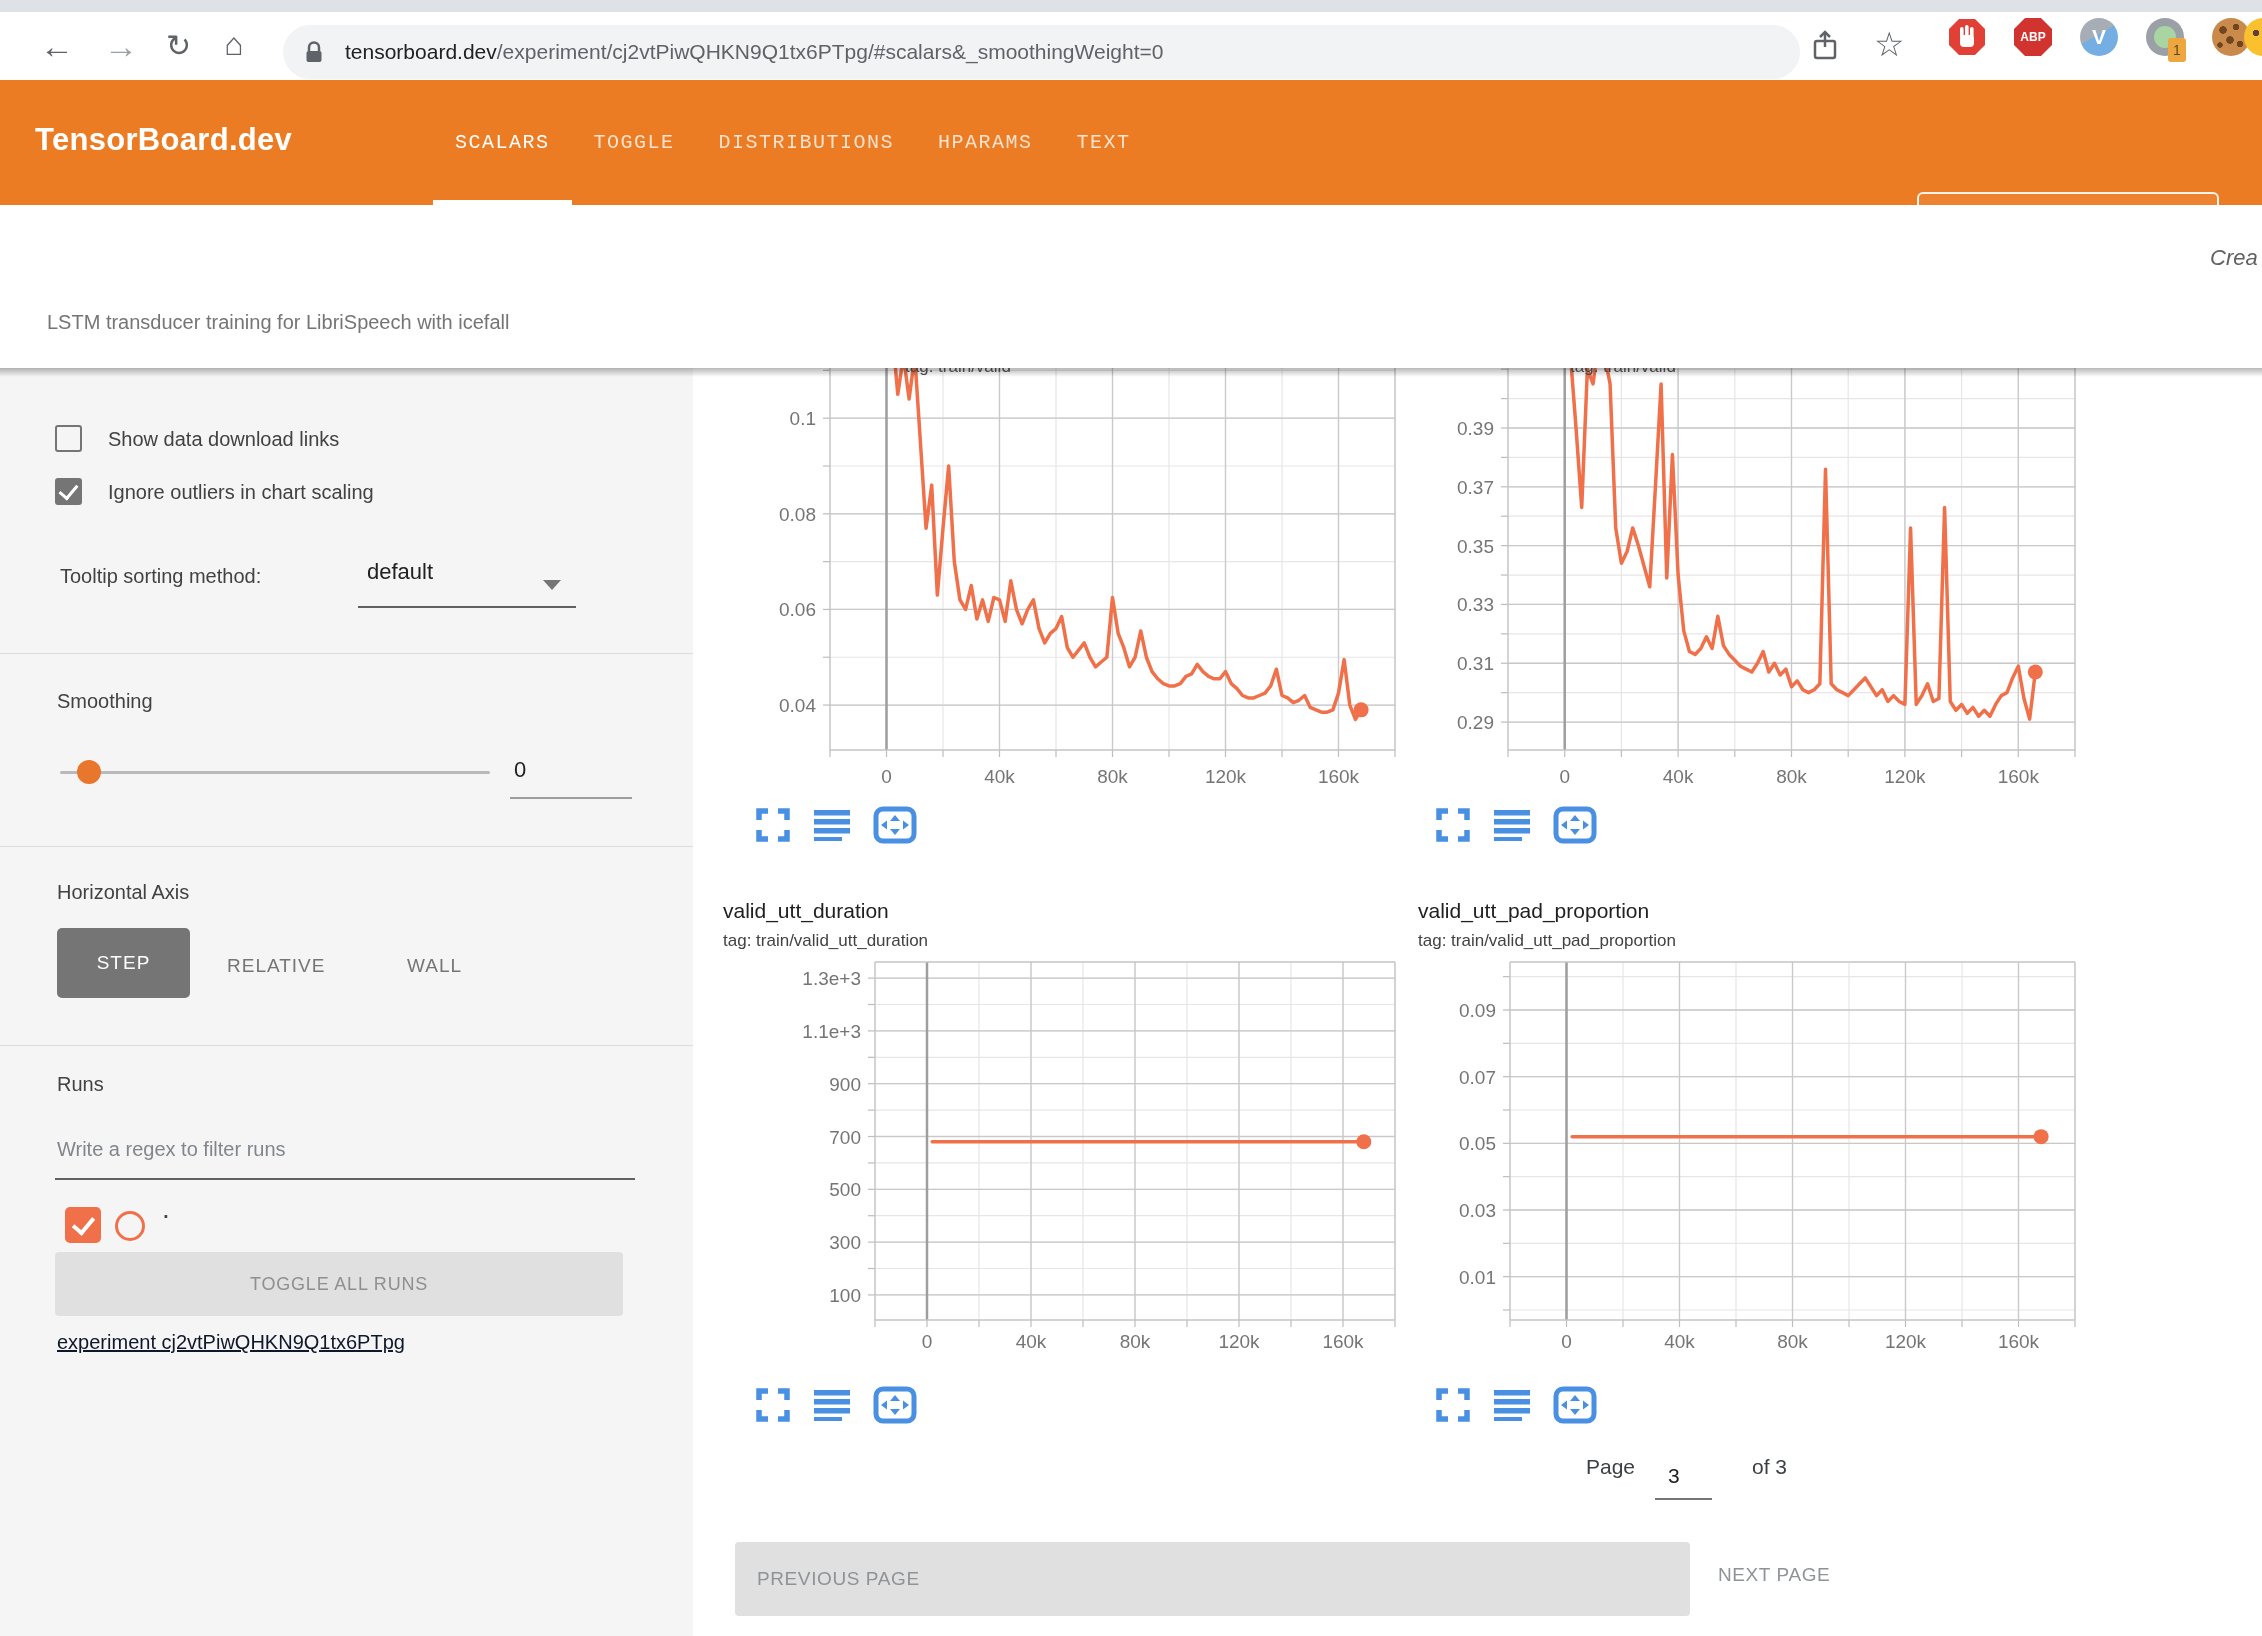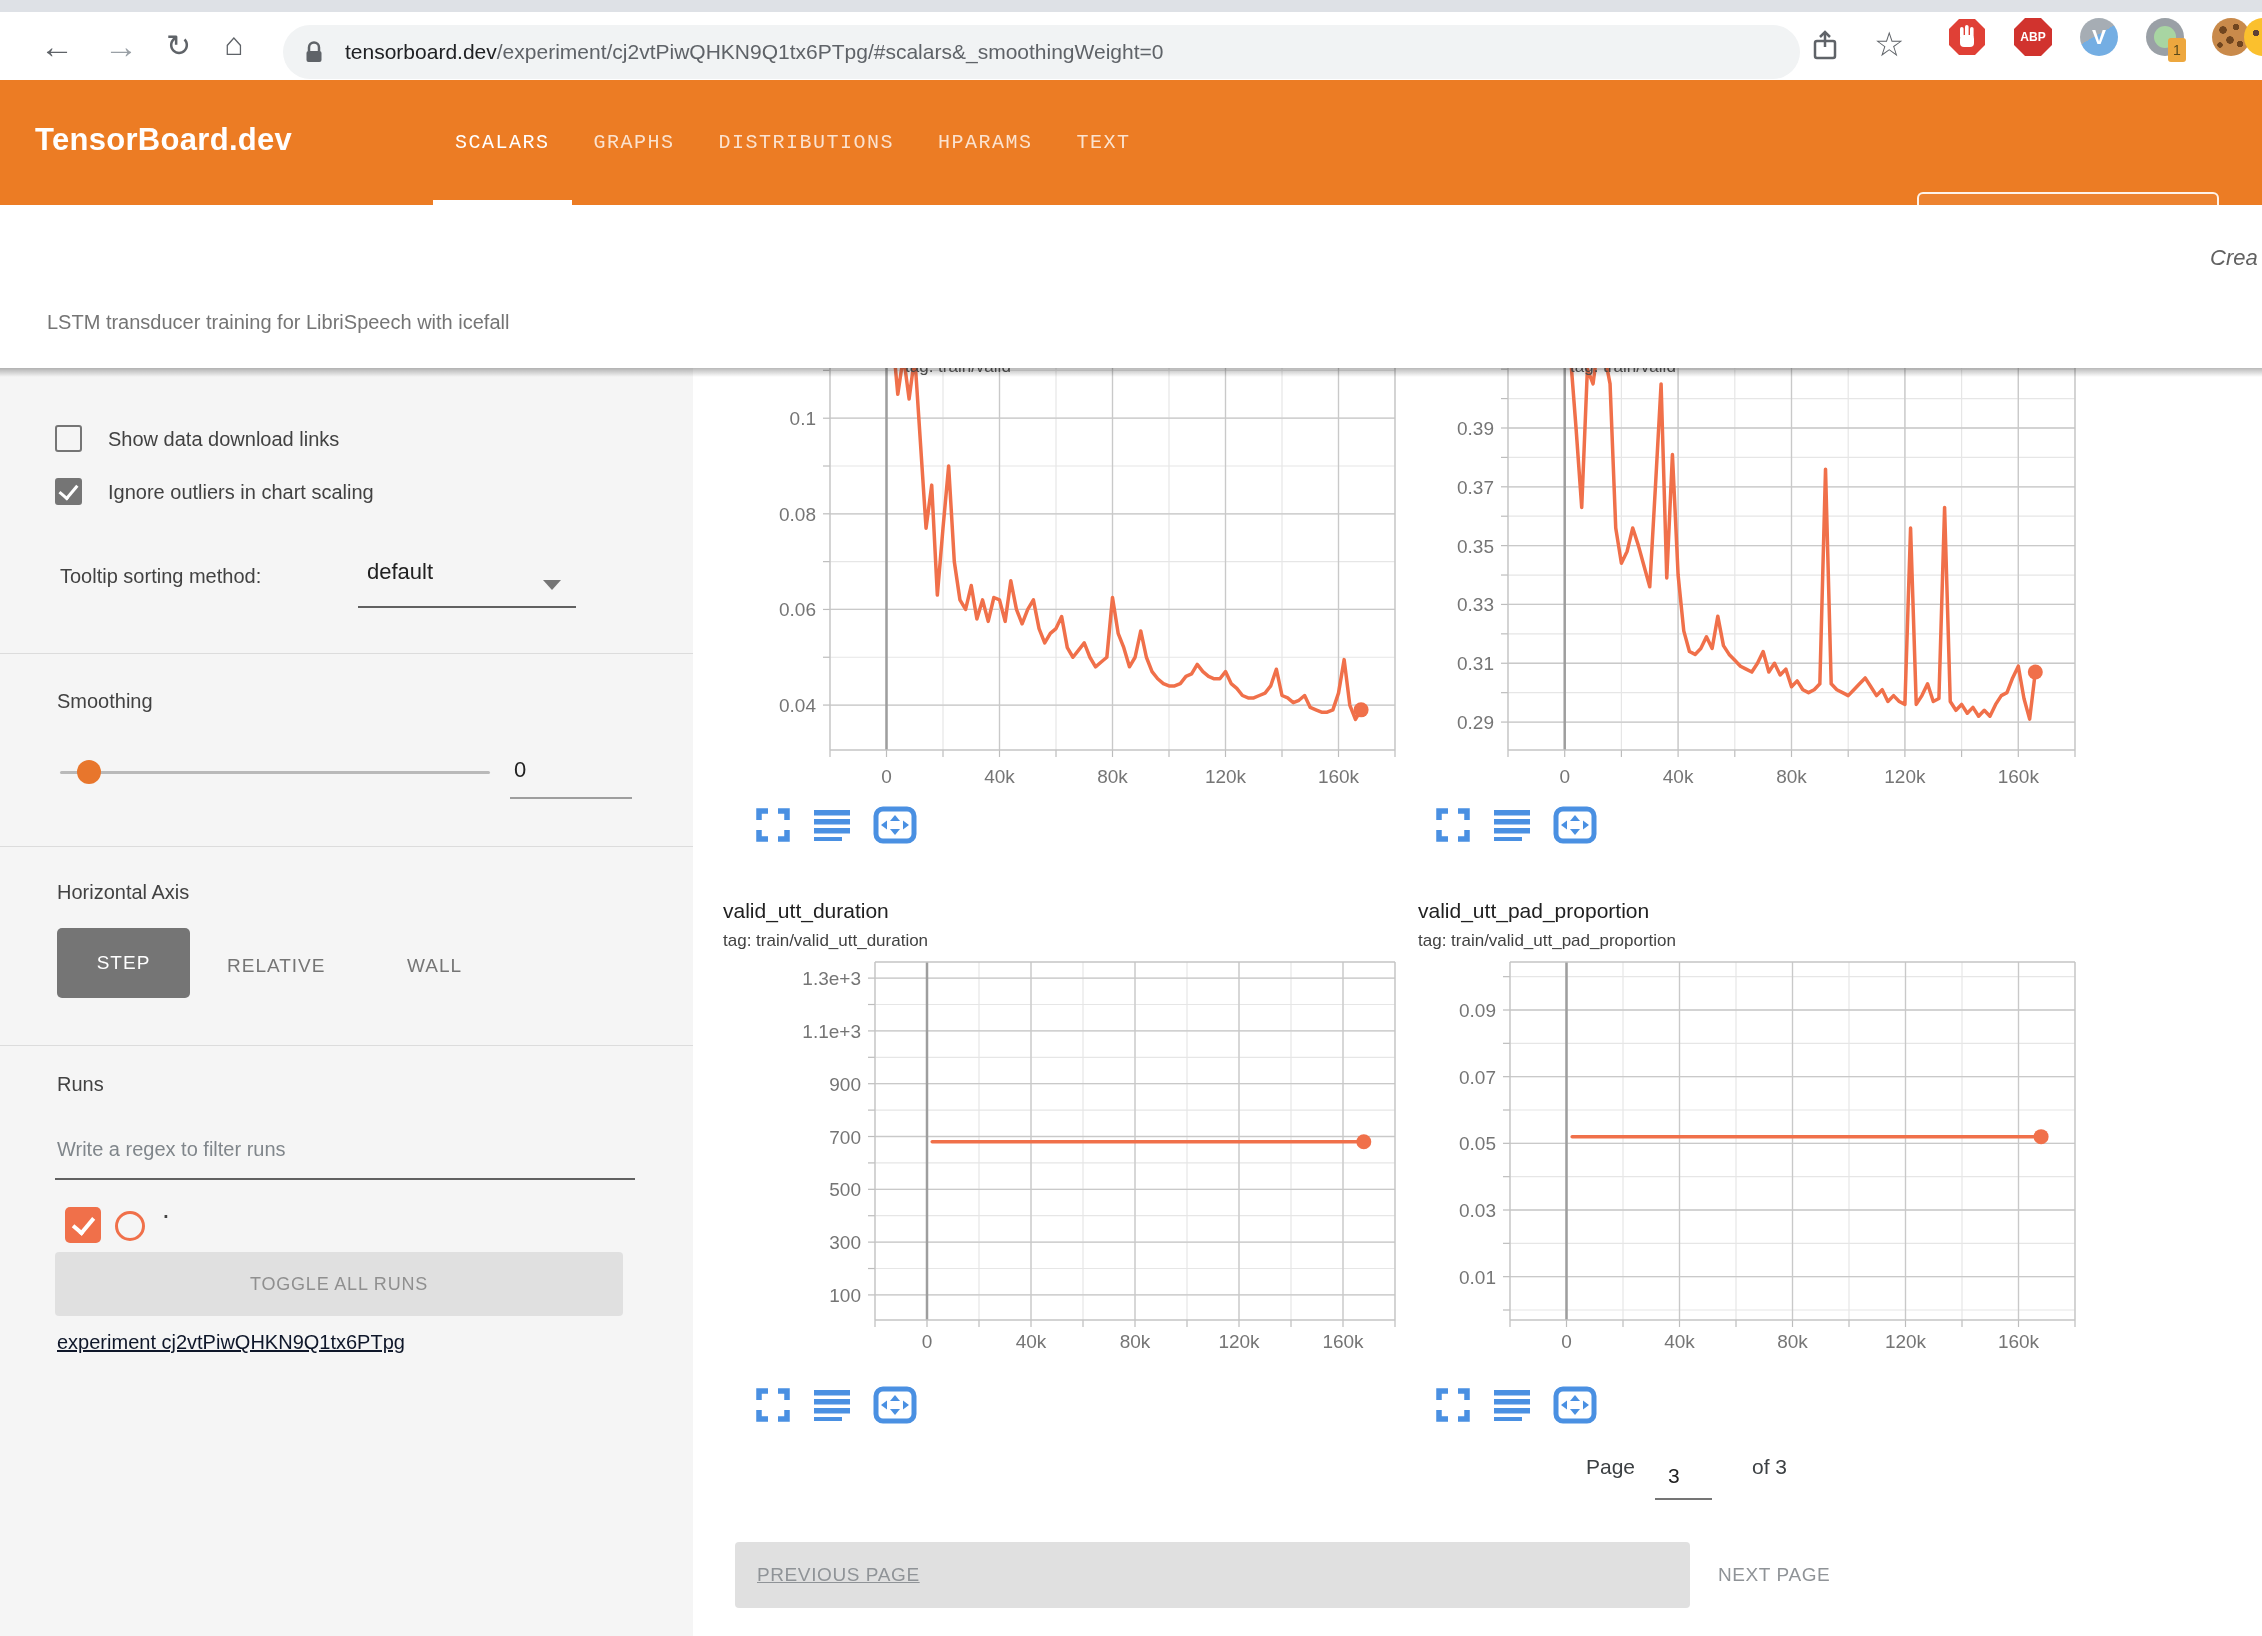--- a/index.html
+++ b/index.html
@@ -50,21 +50,21 @@
   #run-name{font-size:28px;color:#444;}
   #toggle-btn{width:568px;height:64px;background:#e0e0e0;border-radius:4px;color:#8f8f8f;font-size:18px;letter-spacing:0.8px;display:flex;align-items:center;justify-content:center;cursor:pointer;}
   #experiment-name{font-size:20px;color:#0f172a;text-decoration:underline;}
   
   #charts{left:693px;top:368px;width:1569px;height:1268px;background:#fff;overflow:hidden;}
   .icon-row{display:flex;gap:22px;align-items:center;}
   .chart-icon{cursor:pointer;}
   
   #page-label,#of-label{font-size:21px;color:#3c4043;}
   #page-input{font-size:21px;color:#212121;}
-  #prev-btn{width:955px;height:66px;background:#e0e0e0;border-radius:4px;color:#8f9397;font-size:19px;letter-spacing:0.6px;display:flex;align-items:center;padding-left:22px;box-sizing:border-box;cursor:pointer;text-decoration:underline;}
+  #prev-btn{width:955px;height:74px;background:#e0e0e0;border-radius:4px;color:#8f9397;font-size:19px;letter-spacing:0.6px;display:flex;align-items:center;padding-left:22px;box-sizing:border-box;cursor:pointer;}
   #next-btn{font-size:19px;color:#8f9397;letter-spacing:0.6px;cursor:pointer;}
   svg text{font-family:"Liberation Sans",sans-serif;}
 </style>
 </head>
 <body>
 
 <div class="abs" id="tab-strip"></div>
 <div class="abs" id="toolbar">
   <span class="abs navglyph" style="left:40px;top:14px;">←</span>
   <span class="abs navglyph" style="left:104px;top:14px;color:#9aa0a6;">→</span>
@@ -108,21 +108,21 @@
   <div class="abs extbox" style="left:2212px;border-radius:50%;background:#c98a4b;
     background-image:radial-gradient(circle at 11px 12px,#70451f 3.5px,transparent 4px),radial-gradient(circle at 24px 9px,#70451f 3px,transparent 3.5px),radial-gradient(circle at 18px 22px,#70451f 3.5px,transparent 4px),radial-gradient(circle at 28px 26px,#70451f 3px,transparent 3.5px),radial-gradient(circle at 8px 27px,#70451f 2.5px,transparent 3px);"></div>
   <div class="abs extbox" style="left:2244px;border-radius:50%;background:#fbc02d;
     background-image:radial-gradient(circle at 12px 15px,#5d4037 3px,transparent 3.5px),radial-gradient(circle at 26px 15px,#5d4037 3px,transparent 3.5px);"></div>
 </div>
 
 <div class="abs" id="app-header">
   <div class="abs" id="brand">TensorBoard.dev</div>
   <div class="abs" id="tabs">
       <div class="tab active">SCALARS</div>
-      <div class="tab">GRAPHS</div>
+      <div class="tab">TOGGLE</div>
       <div class="tab">DISTRIBUTIONS</div>
       <div class="tab">HPARAMS</div>
       <div class="tab">TEXT</div>
     </div>
   <div class="abs" id="feedback-btn">SEND FEEDBACK</div>
 </div>
 
 <div class="abs" id="subheader">
   <div class="abs" id="created-frag">Crea</div>
   <div class="abs" id="experiment-desc">LSTM transducer training for LibriSpeech with icefall</div>

